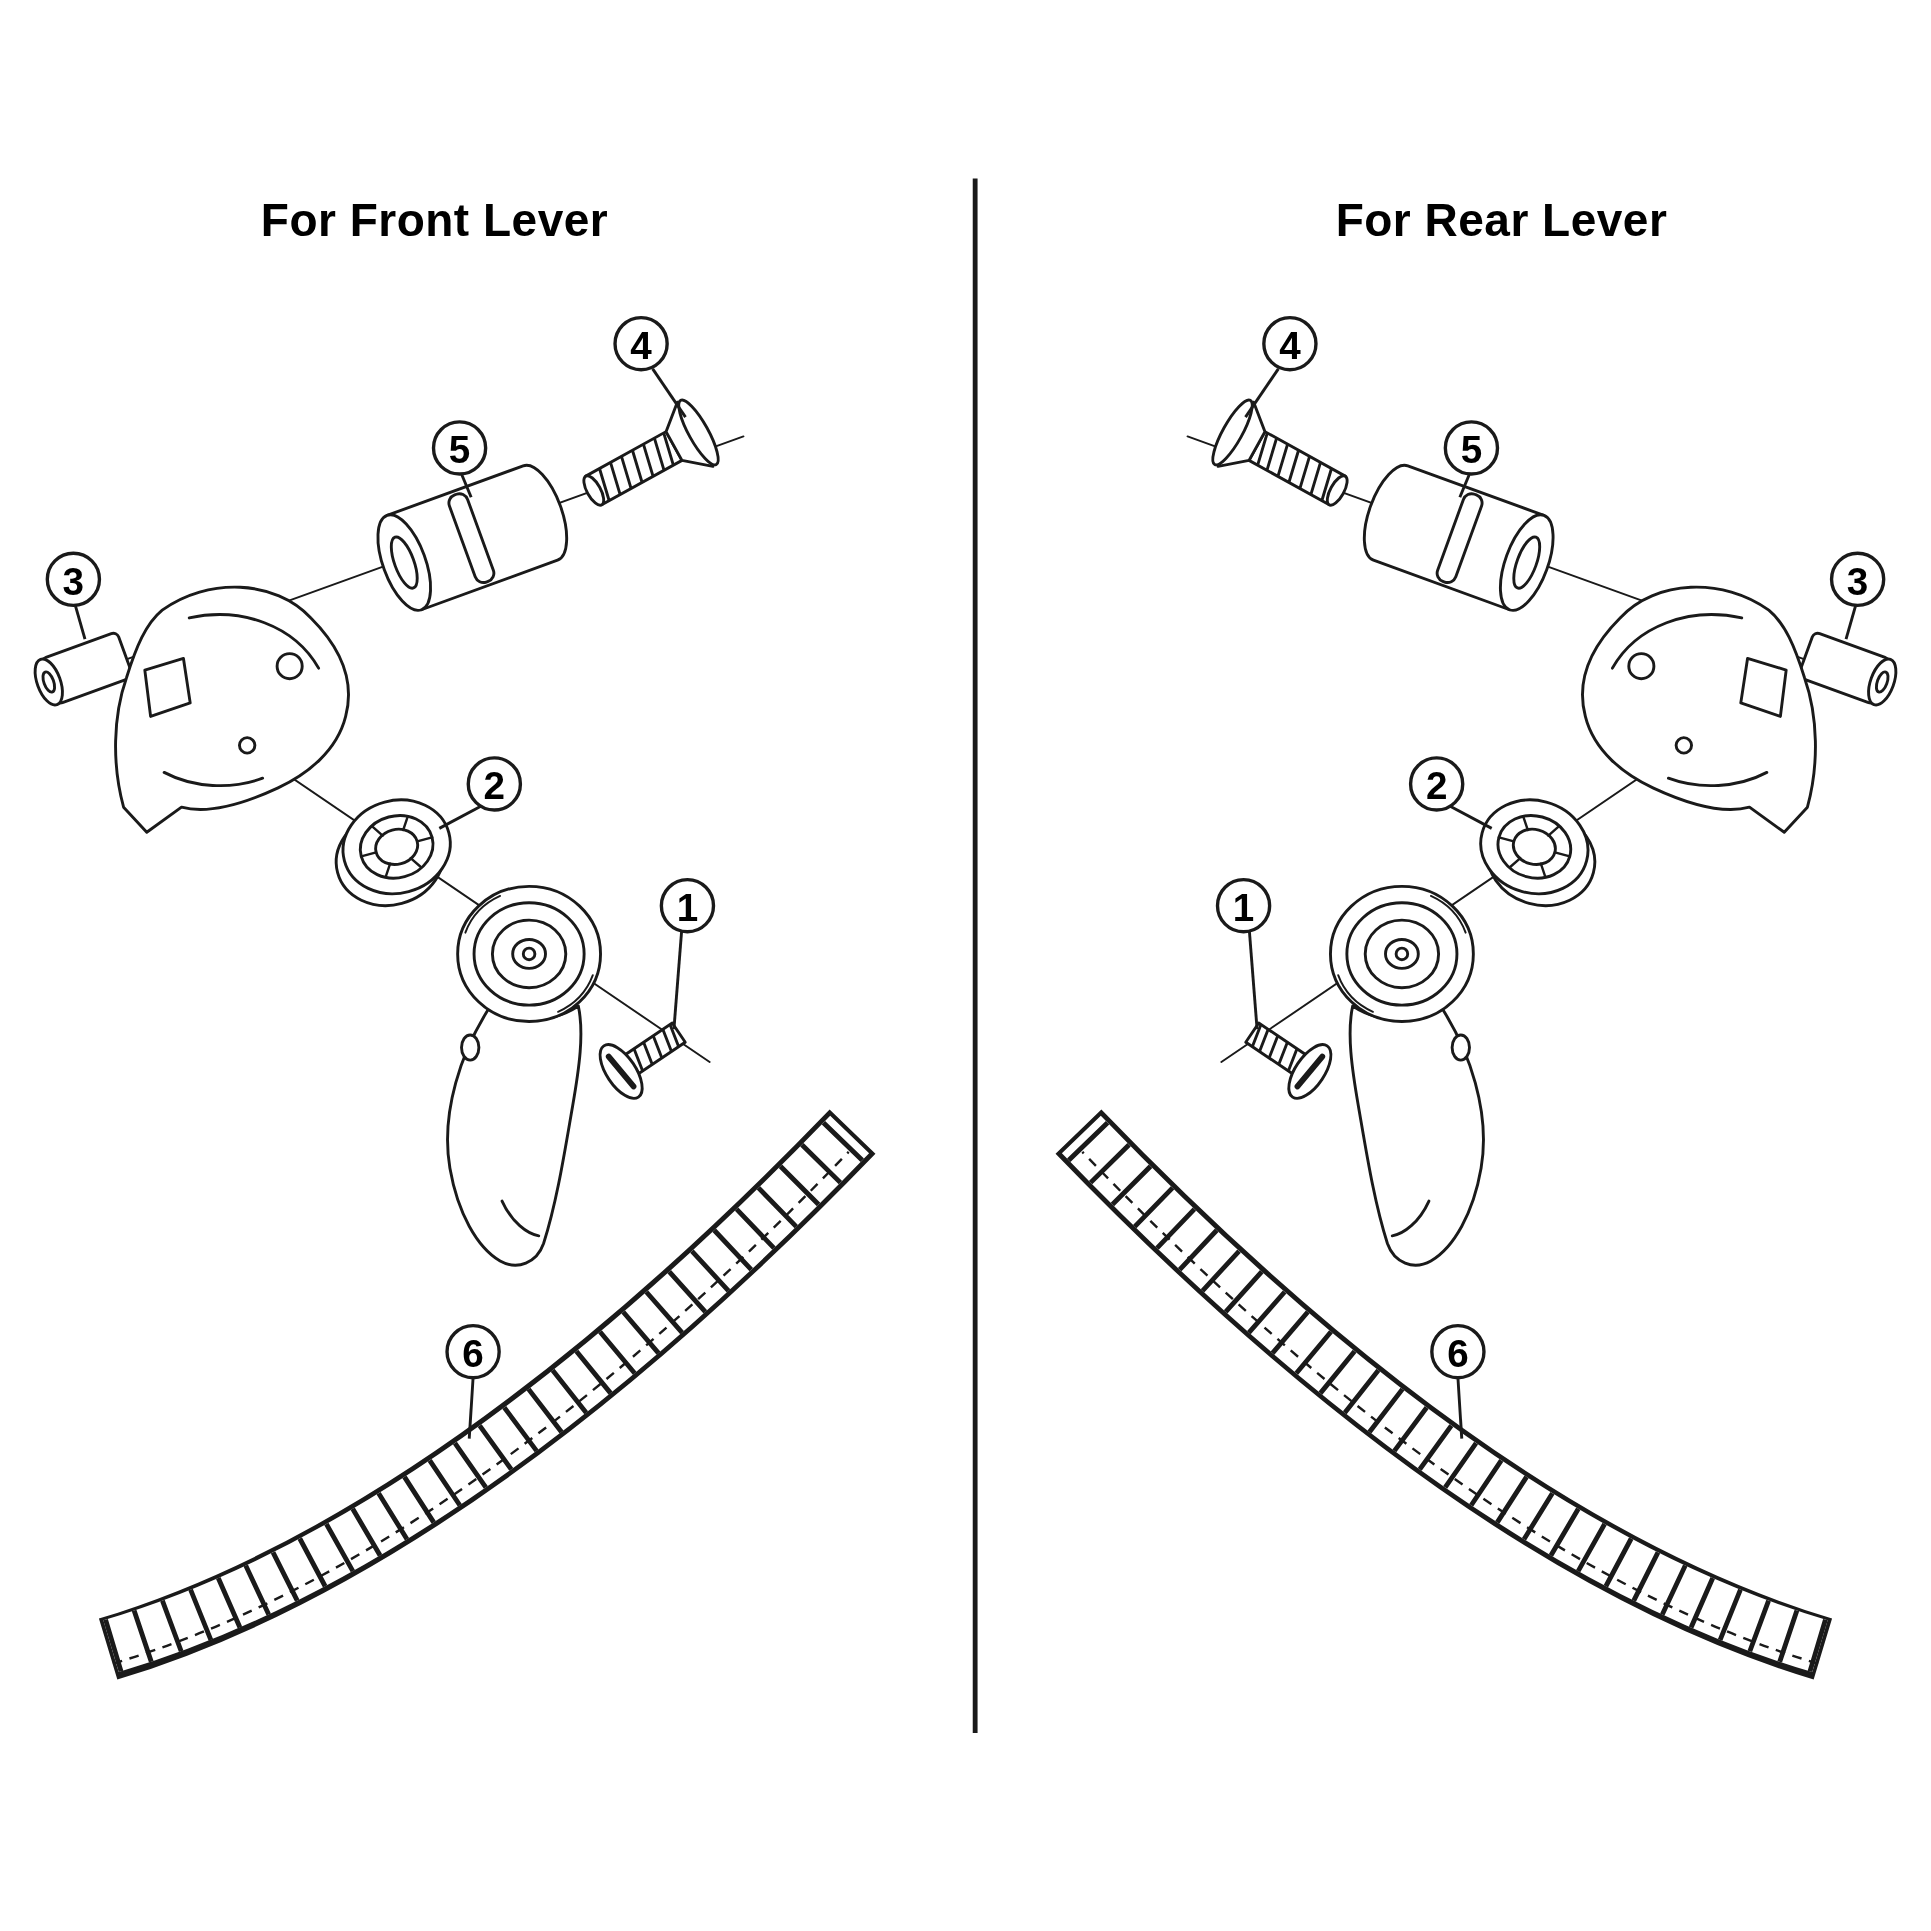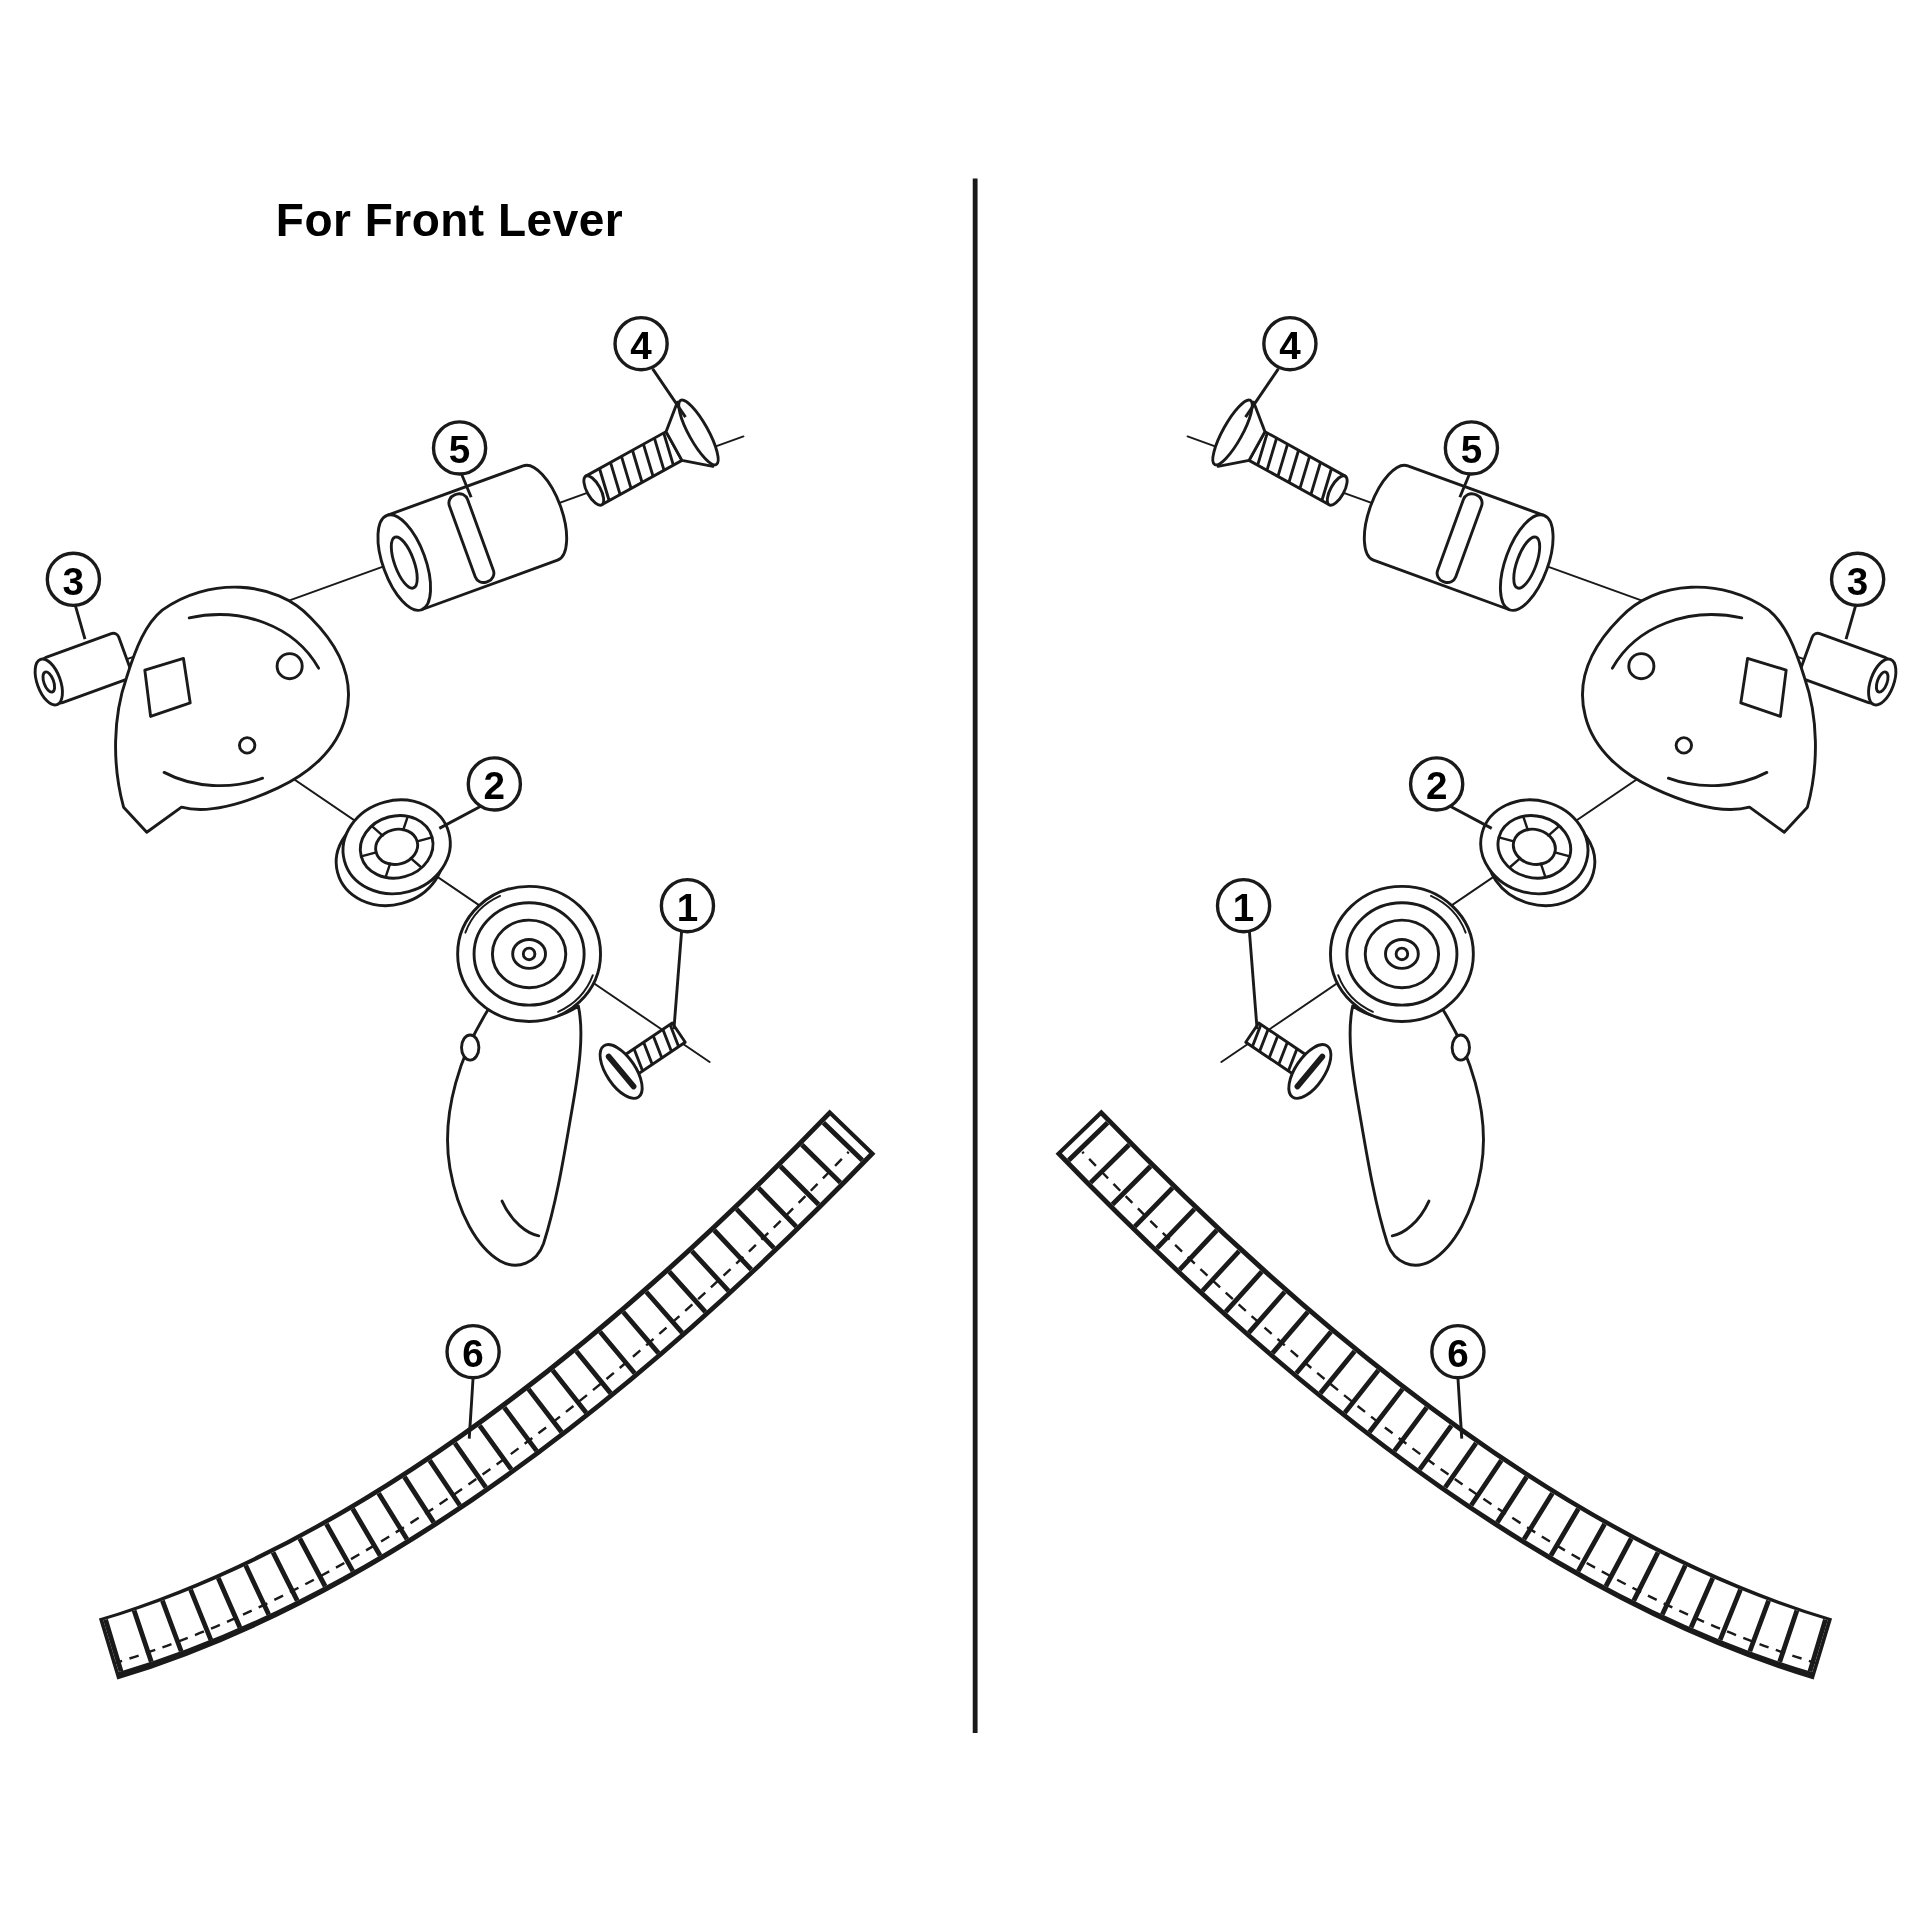--- a/index.html
+++ b/index.html
@@ -21,21 +21,20 @@
     overflow: hidden;
   }
   .panel-title {
     position: absolute;
     top: 193px;
     font-size: 46px;
     font-weight: bold;
     text-align: center;
     letter-spacing: 0.5px;
     color: #000000;
-    padding-left: 15px;
   }
   .panel-title.left  { left: 0;      width: 869px; }
   .panel-title.right { left: 1072px; width: 859px; }
   svg.diagram {
     position: absolute;
     left: 0; top: 0;
     width: 1931px;
     height: 1931px;
   }
   .callout-num {
@@ -45,20 +44,21 @@
     fill: #000000;
   }
 </style>
 </head>
 <body>
 
 <div class="page">
 
   <div class="panel-title left">For Front Lever</div>
 
+  <div class="panel-title right">For Rear Lever</div>
 
   <svg class="diagram" viewBox="0 0 2000 2000" xmlns="http://www.w3.org/2000/svg">
 
     <defs>
 
       <g id="art" fill="#ffffff" stroke="#1a1a1a" stroke-width="3" stroke-linejoin="round" stroke-linecap="round">
 
         <line x1="70" y1="705" x2="770" y2="452" stroke-width="2"></line>
         <line x1="250" y1="770" x2="735" y2="1100" stroke-width="2"></line>
 

